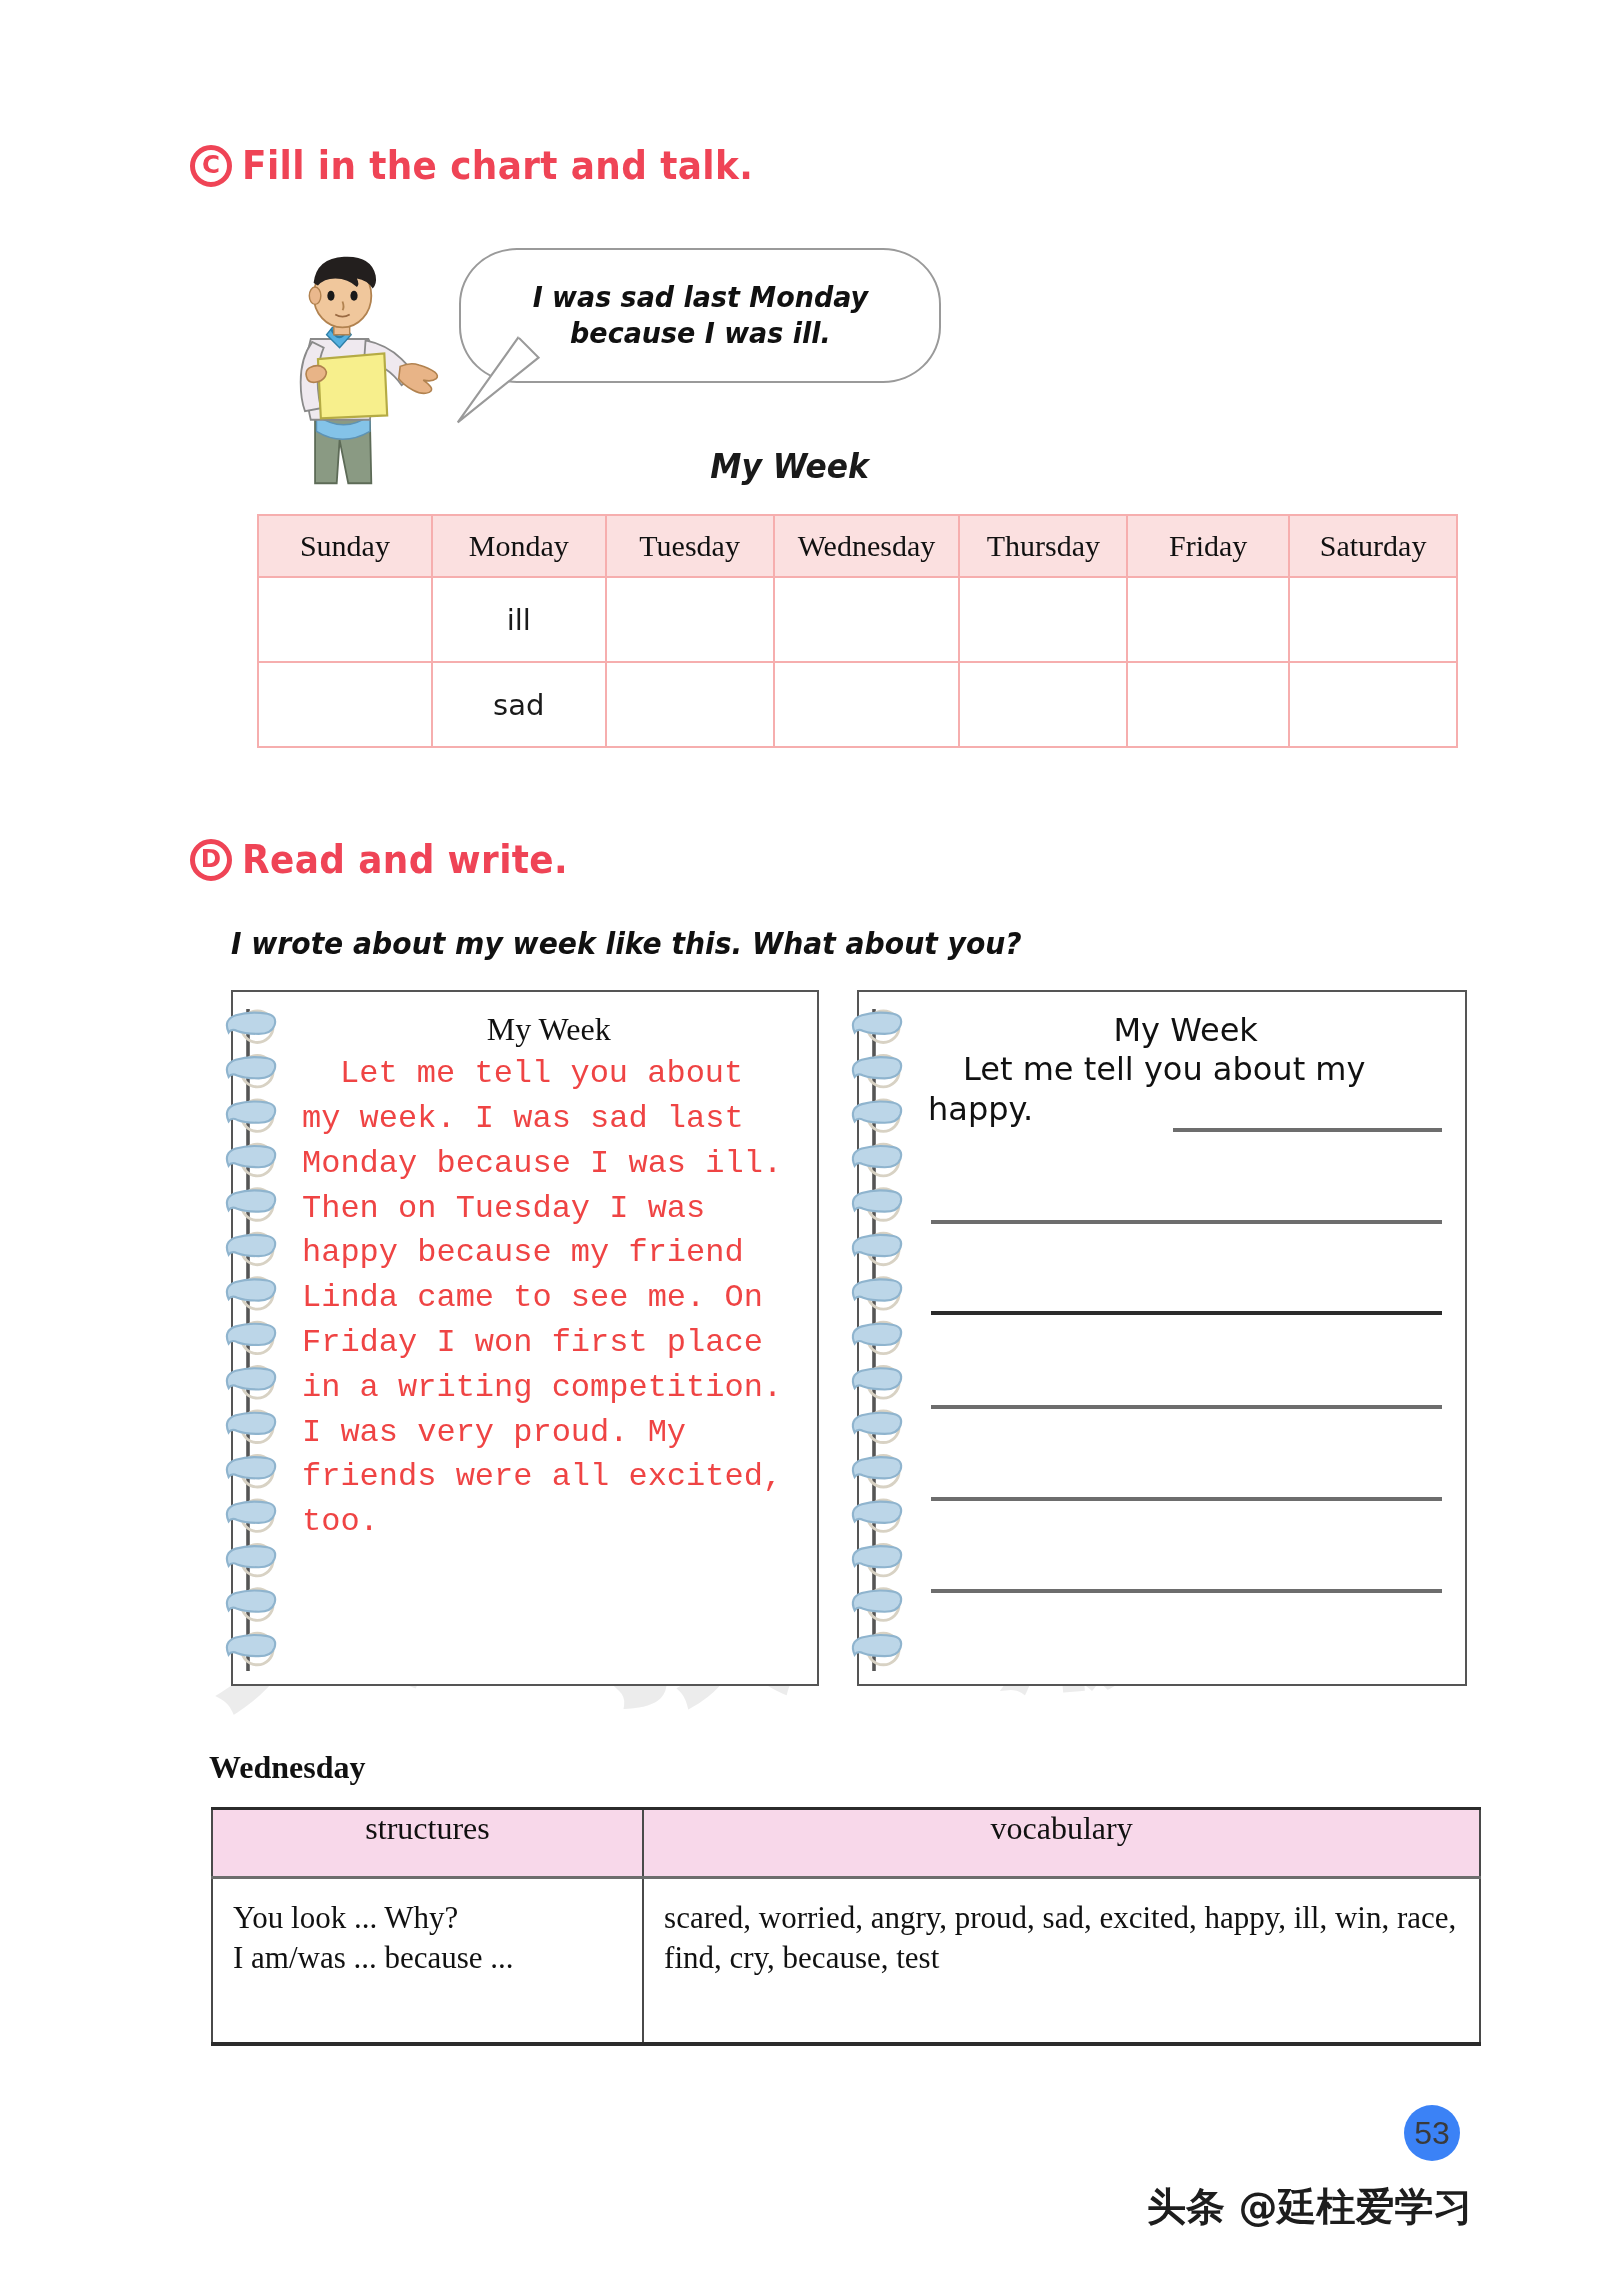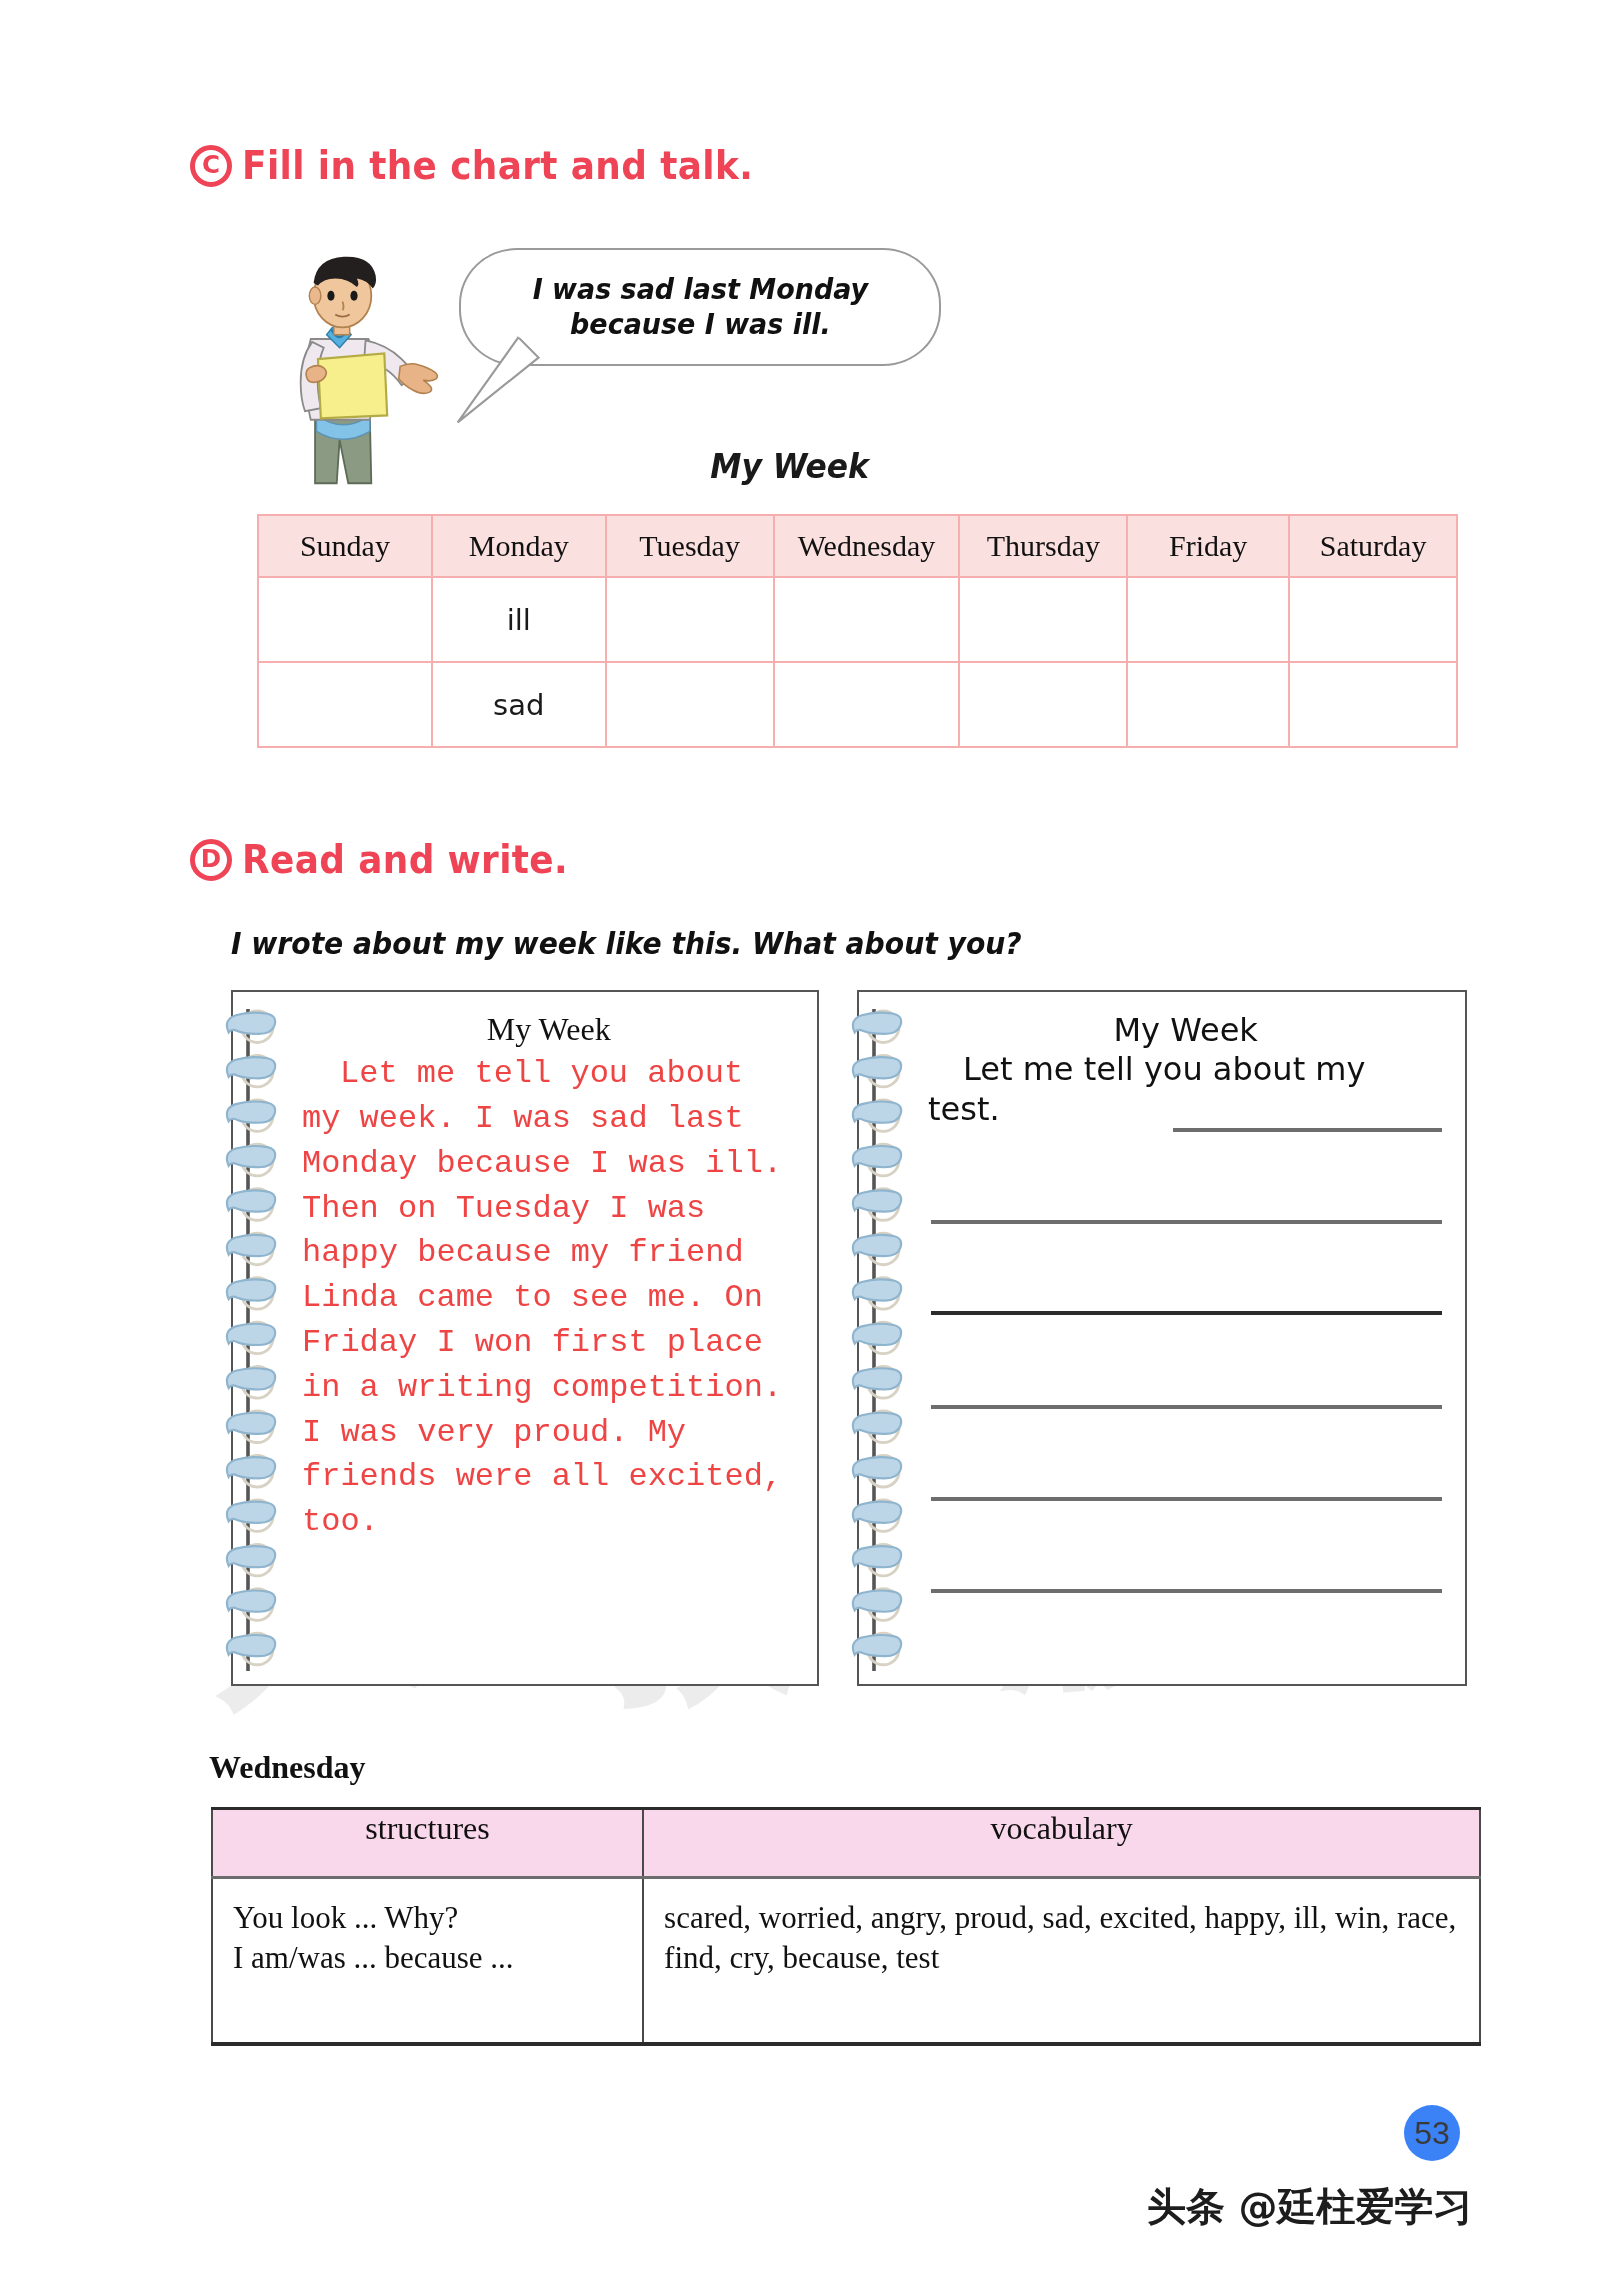--- a/index.html
+++ b/index.html
@@ -51,21 +51,21 @@
     transform-origin:left center;
     white-space:nowrap;
   }
 
   
   .boy{position:absolute;left:273px;top:251px;width:188px;height:238px;z-index:4;}
   .boy svg{display:block;}
 
   
   .bubble{
-    position:absolute;left:459px;top:248px;width:482px;height:118px;z-index:5;
+    position:absolute;left:459px;top:248px;width:482px;height:135px;z-index:5;
   }
   .bubble-body{
     position:absolute;inset:0;
     border:2.2px solid #9a9a9a;
     border-radius:58px/56px;
     background:#ffffff;
     box-sizing:border-box;
     display:flex;align-items:center;justify-content:center;
   }
   .bubble-text{
@@ -468,21 +468,21 @@
       </g>
       <g transform="translate(0,868)">
         <circle cx="66" cy="22" r="22" fill="none" stroke="#d8d2c4" stroke-width="4"></circle>
         <path d="M26 30 q-8 -18 10 -24 q20 -6 44 -2 q14 3 10 16 q-4 12 -22 12 q-20 0 -30 -4 q-8 -4 -12 2 z" fill="#bcd6e8" stroke="#8fb4ce" stroke-width="3"></path>
       </g>
     </svg>
 
     <div class="nb-body">
       <div class="hand-title">My Week</div>
       <div class="hand-line hand-indent">Let me tell you about my</div>
-      <div class="hand-line">test.</div>
+      <div class="hand-line">happy.</div>
     </div>
 
     <div class="write-line" style="left:314px;top:136px;width:269px;"></div>
     <div class="write-line" style="left:72px;top:228px;width:511px;"></div>
     <div class="write-line dark" style="left:72px;top:319px;width:511px;"></div>
     <div class="write-line" style="left:72px;top:413px;width:511px;"></div>
     <div class="write-line" style="left:72px;top:505px;width:511px;"></div>
     <div class="write-line" style="left:72px;top:597px;width:511px;"></div>
   </div>
 

